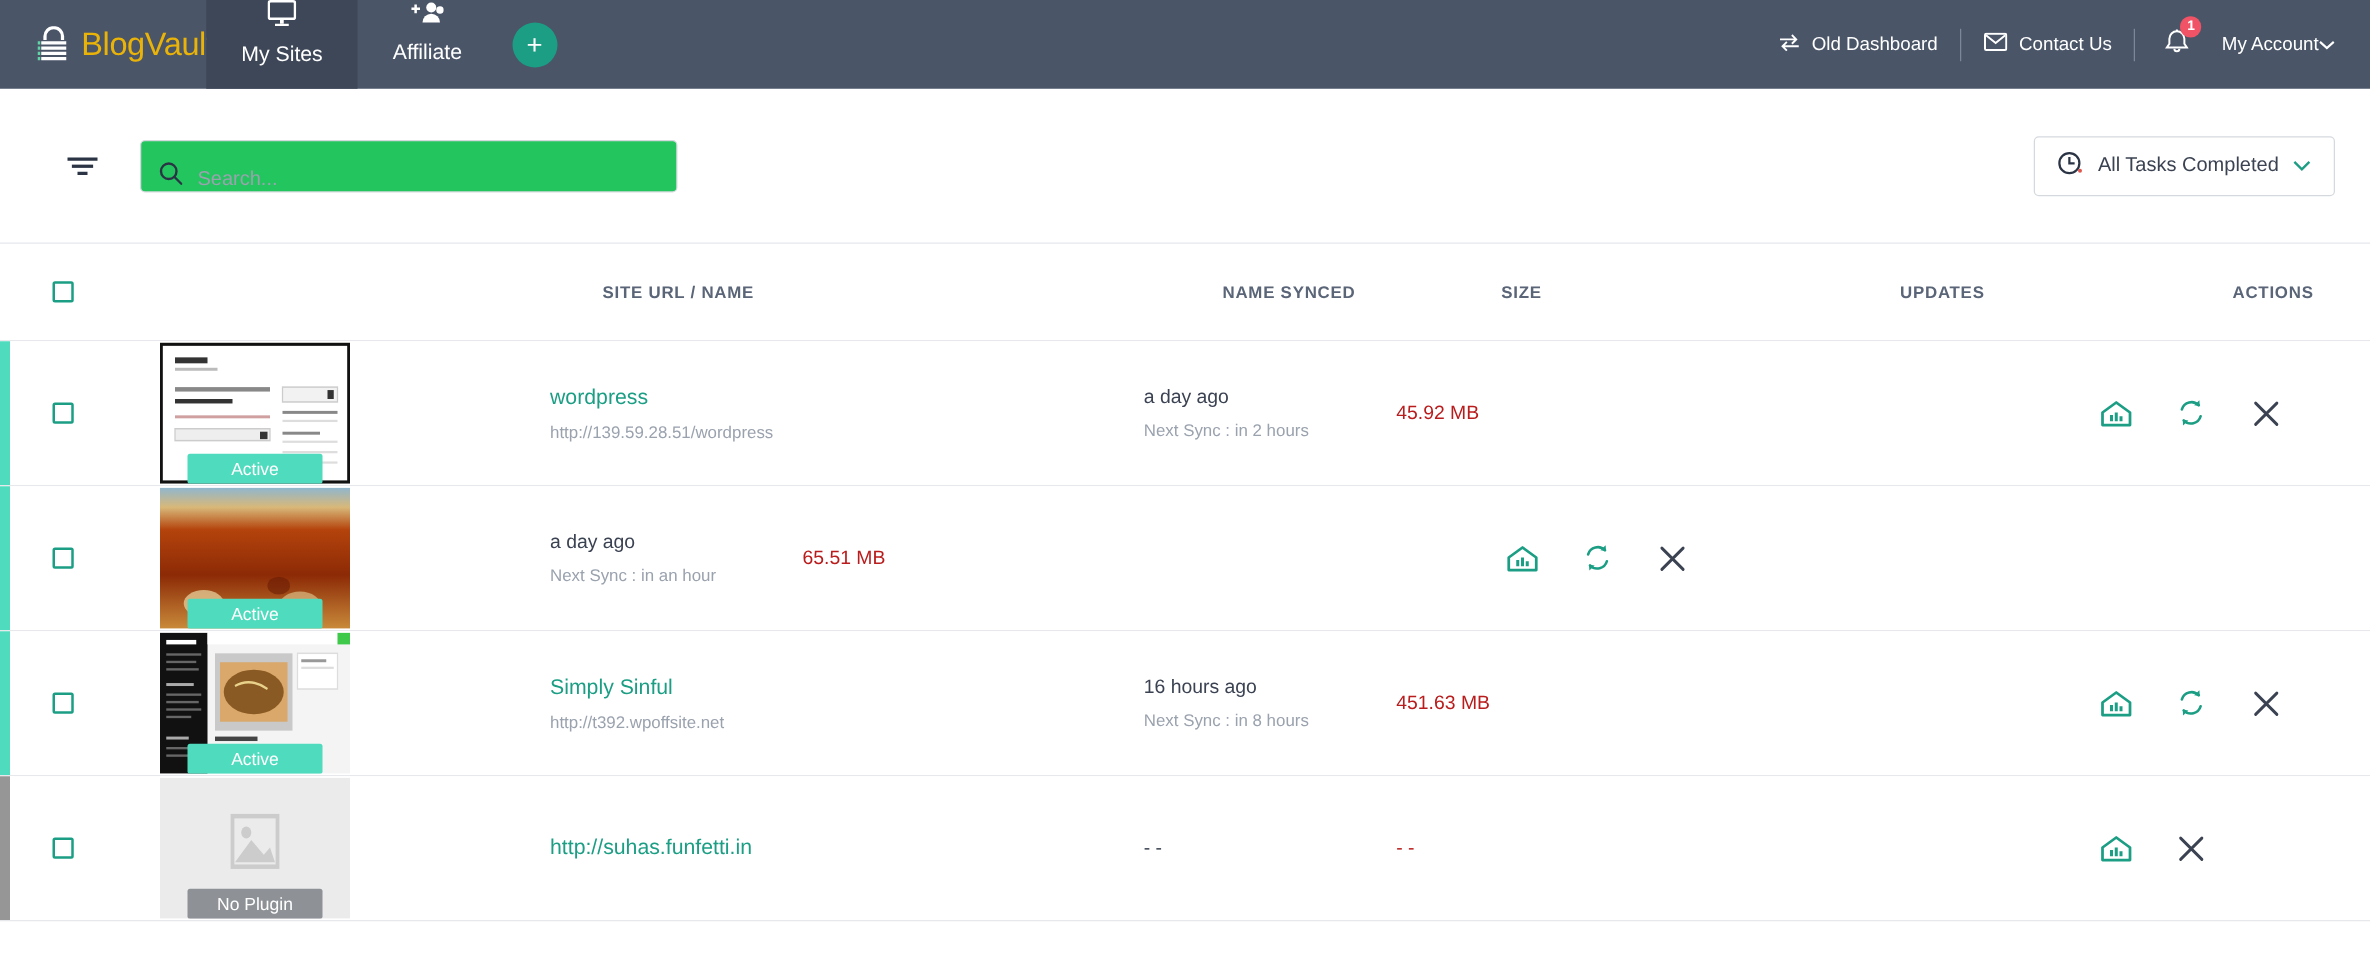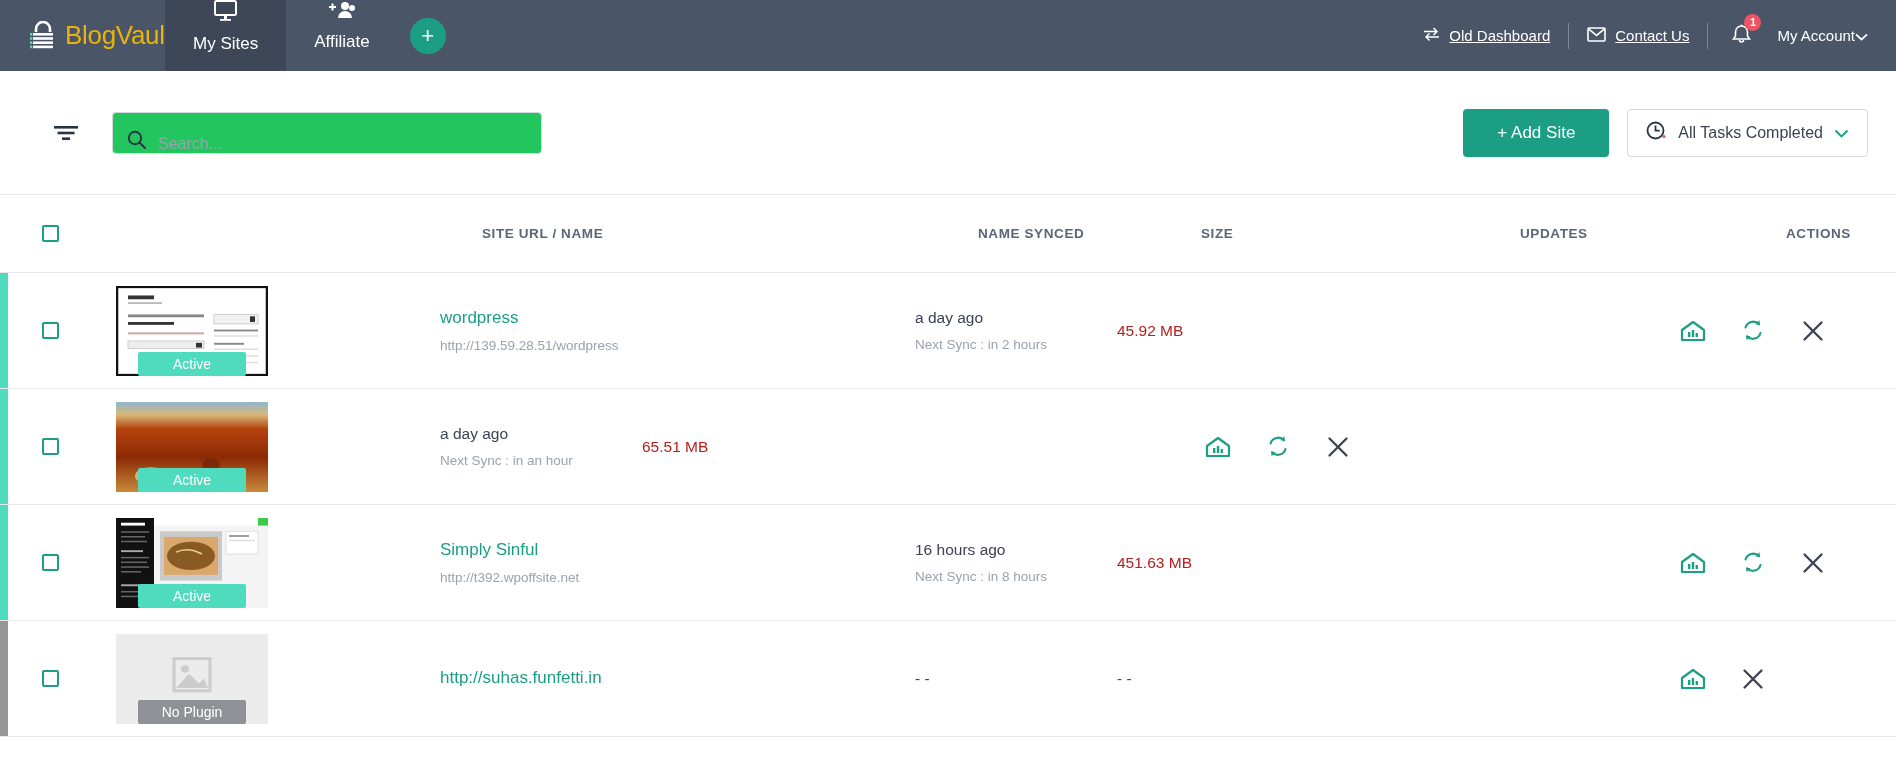--- a/index.html
+++ b/index.html
@@ -67,21 +67,20 @@
     padding-right: 28px;
     gap: 0px;
     color: #ffffff;
     font-size: 15px;
   }
   .nav-right-item {
     display: flex; align-items: center; gap: 9px;
     padding: 0 18px;
     cursor: pointer;
     white-space: nowrap;
-    text-decoration: underline;
   }
   .nav-divider {
     width: 1px; height: 26px; background: #7d8799;
   }
   .bell-wrap { position: relative; padding: 0 20px 0 24px; cursor: pointer; }
   .bell-badge {
     position: absolute;
     top: -10px; right: 10px;
     background: #f05365;
     color: #fff;
@@ -200,22 +199,22 @@
   }
   .row-stripe {
     position: absolute;
     left: 0; top: 0; bottom: 0;
     width: 8px;
   }
   .thumb-cell { display: flex; align-items: center; }
   .thumb {
     position: relative;
     width: 152px;
-    height: 90px;
-    margin-left: 16px;
+    height: 113px;
+    margin-left: 28px;
     overflow: hidden;
     flex: 0 0 auto;
   }
   .thumb-img { width: 100%; height: 100%; display: block; }
   .thumb-badge {
     position: absolute;
     left: 50%;
     transform: translateX(-50%);
     bottom: 0;
     padding: 4px 0;
@@ -367,21 +366,20 @@
     <span>
       <svg width="19" height="19" viewBox="0 0 19 19">
         <circle cx="8" cy="8" r="6.2" fill="none" stroke="#2b3445" stroke-width="1.9"></circle>
         <path d="M12.6 12.6 L18 18" stroke="#2b3445" stroke-width="1.9" stroke-linecap="round"></path>
       </svg>
     </span>
     <input type="text" placeholder="Search..." style="">
   </div>
 
   <div class="toolbar-right">
-    <button class="btn-add-site">+ Add Site</button>
 
     <div class="btn-tasks">
       <span>
         <svg width="21" height="21" viewBox="0 0 21 21">
           <circle cx="9.5" cy="10.5" r="8" fill="none" stroke="#2b3445" stroke-width="1.8"></circle>
           <path d="M9.5 5.5 v5.2 h4.2" fill="none" stroke="#2b3445" stroke-width="1.8"></path>
           <circle cx="18" cy="16.5" r="1.6" fill="#e0574f"></circle>
         </svg>
       </span>
       <span>All Tasks Completed</span>

